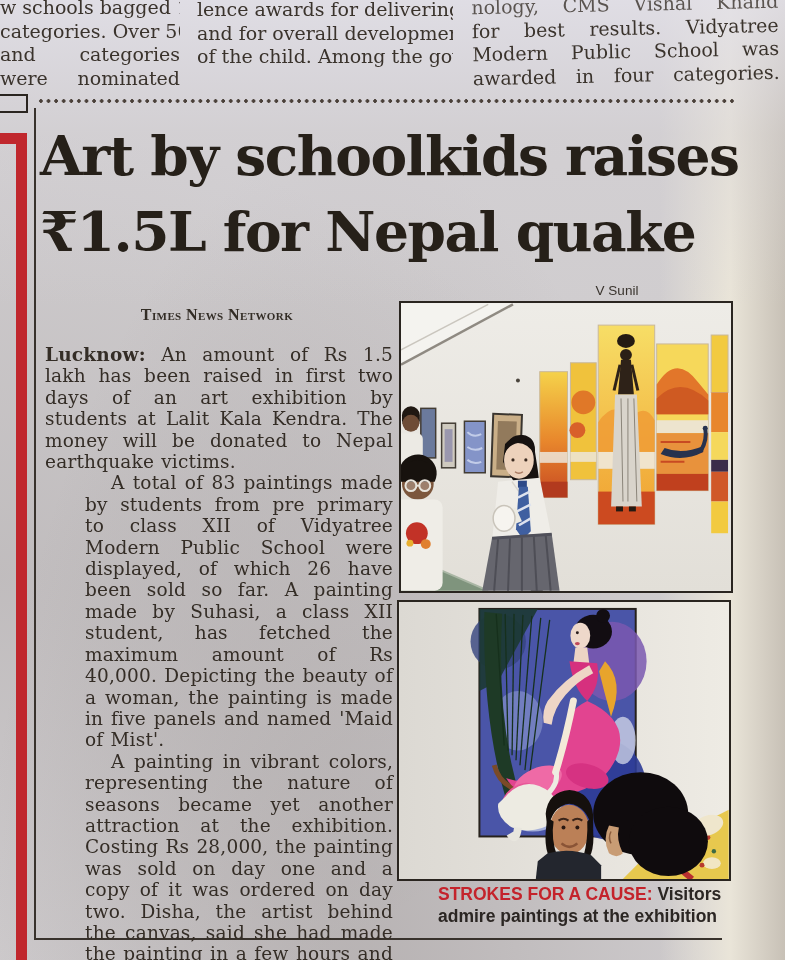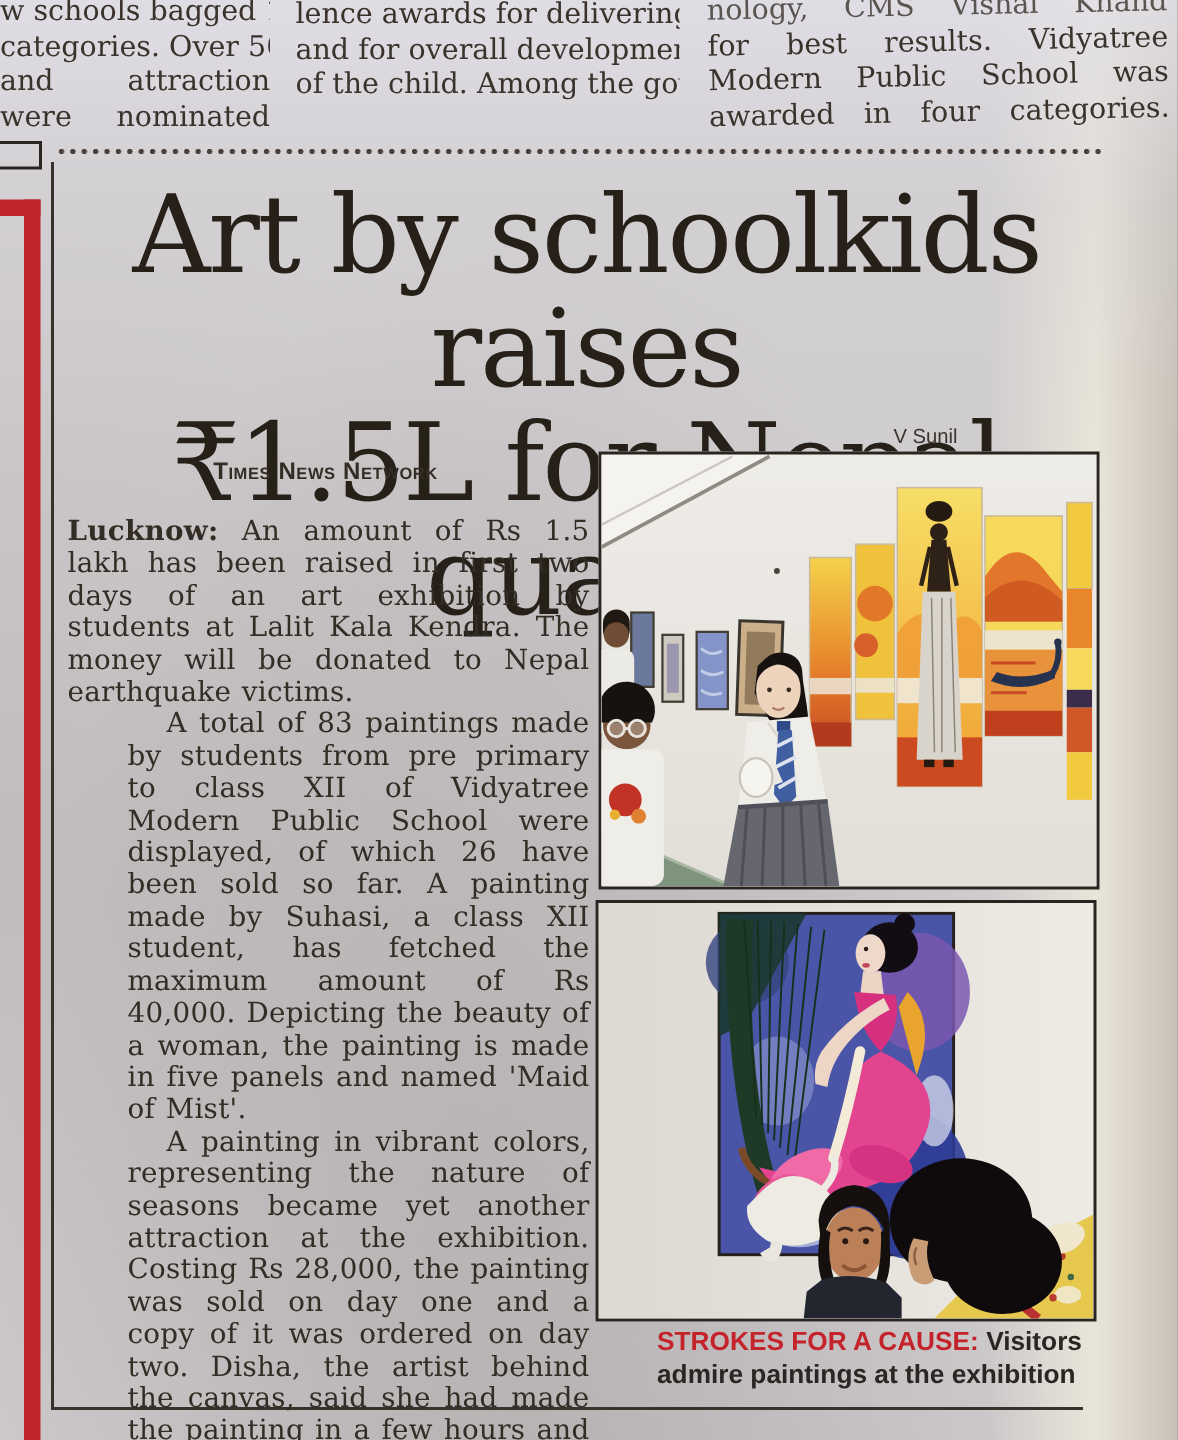--- a/index.html
+++ b/index.html
@@ -20,25 +20,25 @@
   
   .dotted{
     height:6px;
     background-image:radial-gradient(circle at 3px 3px,#4a4039 1.6px,rgba(0,0,0,0) 2px);
     background-size:7.6px 6px;background-repeat:repeat-x;
   }
   .black-corner{border:2.5px solid #2a2520;background:transparent;}
   .red-corner{border:11px solid #c0272d;border-left:none;border-bottom:none;background:transparent;}
   .rule{background:#38322c;}
   .headline{
-    text-align:center;font-weight:normal;font-size:72px;line-height:76px;
+    text-align:left;font-weight:bold;font-size:55px;line-height:76px;
     letter-spacing:-1.5px;color:#262019;
   }
   .byline{
-    font-family:Liberation Sans, sans-serif;font-weight:bold;font-size:16px;
+    font-family:Liberation Serif, serif;font-weight:bold;font-size:16px;
     font-variant:small-caps;letter-spacing:.4px;color:#332d26;text-align:center;
   }
   .credit{font-family:"Liberation Sans",sans-serif;font-size:13.5px;color:#3a342e;text-align:center;}
   .photo{border:2px solid #2a2520;box-sizing:border-box;background:#e9e7e2;}
   .photo svg{display:block;width:100%;height:100%;}
   .body-col{
     width:348px;font-size:18.5px;line-height:21.4px;text-align:justify;
     letter-spacing:.2px;word-spacing:1px;color:#342d26;
   }
   .body-col p{margin:0;}
@@ -51,21 +51,21 @@
   .caption .cap-label{color:#c4232b;}
 </style>
 </head>
 <body>
 
 <div class="page">
 
   <div class="abs strip-col" style="left:0;top:-4px;width:180px;">
     <div class="jline">w schools bagged 10</div>
     <div class="jline">categories. Over 500</div>
-    <div class="jline">and attraction</div>
+    <div class="jline">and categories</div>
     <div class="jline">were nominated</div>
   </div>
   <div class="abs strip-col" style="left:197px;top:-2px;width:256px;">
     <div class="jline">lence awards for delivering</div>
     <div class="jline">and for overall development</div>
     <div class="jline">of the child. Among the gov-</div>
   </div>
   <div class="abs strip-col" style="left:472px;top:-7px;width:307px;transform:rotate(-1.2deg);">
     <div class="jline" style="opacity:.8;">nology, CMS Vishal Khand</div>
     <div class="jline">for best results. Vidyatree</div>

